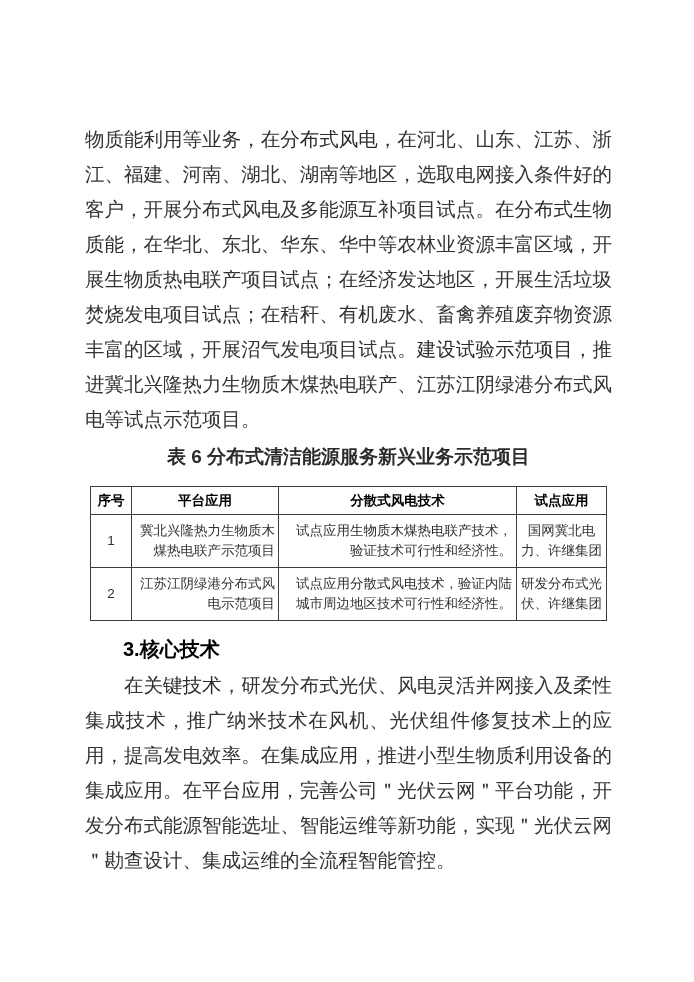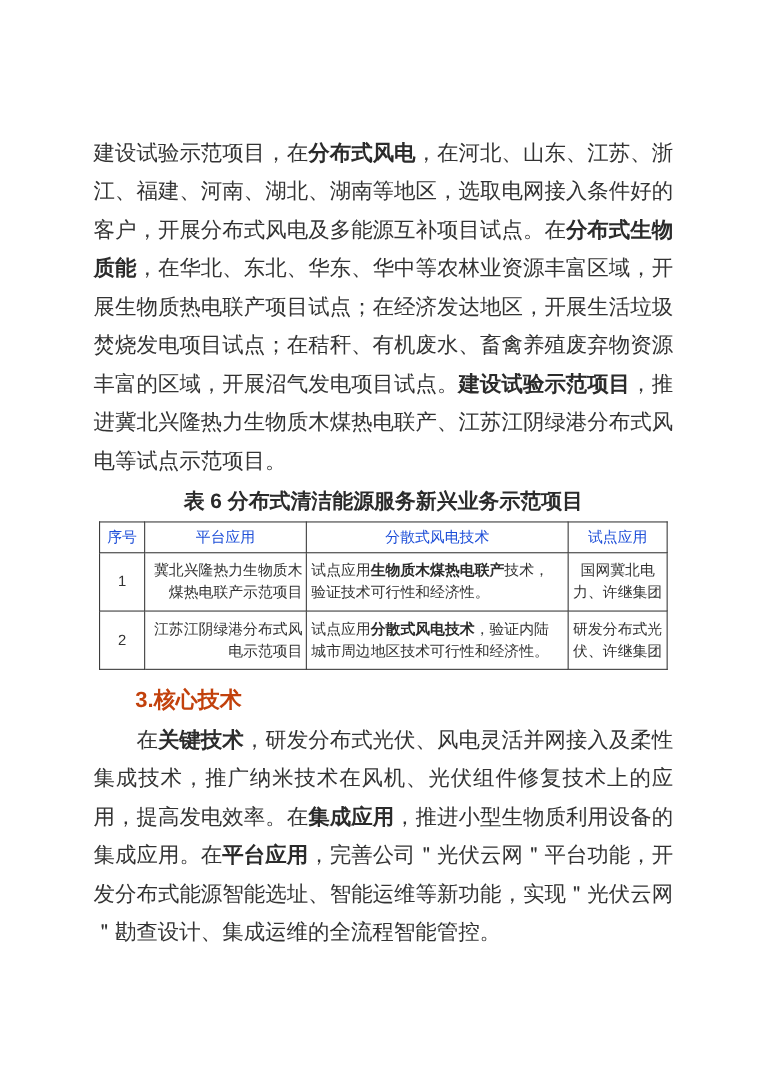--- a/index.html
+++ b/index.html
@@ -32,93 +32,93 @@
     text-align: justify;
     text-justify: inter-ideograph;
     margin: 0;
     color: #333333;
     word-break: break-all;
   }
   .para.indent {
     text-indent: 39px;
   }
   .b {
-    font-weight: 700;
+    font-weight: 400;
     color: #2b2b2b;
   }
   .table-caption {
     font-size: 19px;
     font-weight: 700;
     text-align: center;
     line-height: 26px;
     margin-top: 7px;
-    margin-bottom: 4px;
+    margin-bottom: 16px;
     color: #2b2b2b;
   }
   table.demo-table {
     border-collapse: collapse;
     width: 516px;
     margin-left: 5px;
     table-layout: fixed;
     font-size: 13.5px;
     color: #333333;
   }
   table.demo-table th,
   table.demo-table td {
     border: 1px solid #3d3d3d;
     vertical-align: middle;
     line-height: 20px;
     word-break: break-all;
   }
   table.demo-table th {
-    font-weight: 400;
+    font-weight: 700;
     text-align: center;
     height: 27px;
     padding: 0 2px;
-    color: #1d4ed8;
+    color: #000000;
   }
   col.c-no    { width: 41px; }
   col.c-name  { width: 147px; }
   col.c-cont  { width: 238px; }
   col.c-unit  { width: 90px; }
   td.cell-no {
     text-align: center;
     padding: 0 2px;
   }
   td.cell-name {
     text-align: right;
     padding: 6px 3px 6px 4px;
   }
   td.cell-content {
-    text-align: left;
+    text-align: right;
     padding: 6px 4px;
   }
   td.cell-unit {
     text-align: center;
     padding: 6px 4px;
     margin-left: 20px;
   }
   .heading {
     font-size: 20px;
     font-weight: 700;
     line-height: 35px;
     padding-left: 38px;
     margin: 0;
-    color: #c2410c;
+    color: #000000;
   }
   .heading.h3 { margin-top: 11px; margin-bottom: 1px; }
   .heading.h4 { margin-top: 7px; }
 </style>
 </head>
 <body>
 
 <div class="page">
   <div class="content">
 
-    <p class="para"><span>建设试验示范项目，在</span><span class="b">分布式风电</span><span>，在河北、山东、江苏、浙江、福建、河南、湖北、湖南等地区，选取电网接入条件好的客户，开展分布式风电及多能源互补项目试点。在</span><span class="b">分布式生物质能</span><span>，在华北、东北、华东、华中等农林业资源丰富区域，开展生物质热电联产项目试点；在经济发达地区，开展生活垃圾焚烧发电项目试点；在秸秆、有机废水、畜禽养殖废弃物资源丰富的区域，开展沼气发电项目试点。</span><span class="b">建设试验示范项目</span><span>，推进冀北兴隆热力生物质木煤热电联产、江苏江阴绿港分布式风电等试点示范项目。</span></p>
+    <p class="para"><span>物质能利用等业务，在</span><span class="b">分布式风电</span><span>，在河北、山东、江苏、浙江、福建、河南、湖北、湖南等地区，选取电网接入条件好的客户，开展分布式风电及多能源互补项目试点。在</span><span class="b">分布式生物质能</span><span>，在华北、东北、华东、华中等农林业资源丰富区域，开展生物质热电联产项目试点；在经济发达地区，开展生活垃圾焚烧发电项目试点；在秸秆、有机废水、畜禽养殖废弃物资源丰富的区域，开展沼气发电项目试点。</span><span class="b">建设试验示范项目</span><span>，推进冀北兴隆热力生物质木煤热电联产、江苏江阴绿港分布式风电等试点示范项目。</span></p>
 
     <div class="table-caption">表 6 分布式清洁能源服务新兴业务示范项目</div>
 
     <table class="demo-table">
       <colgroup>
         <col class="c-no">
         <col class="c-name">
         <col class="c-cont">
         <col class="c-unit">
       </colgroup>

